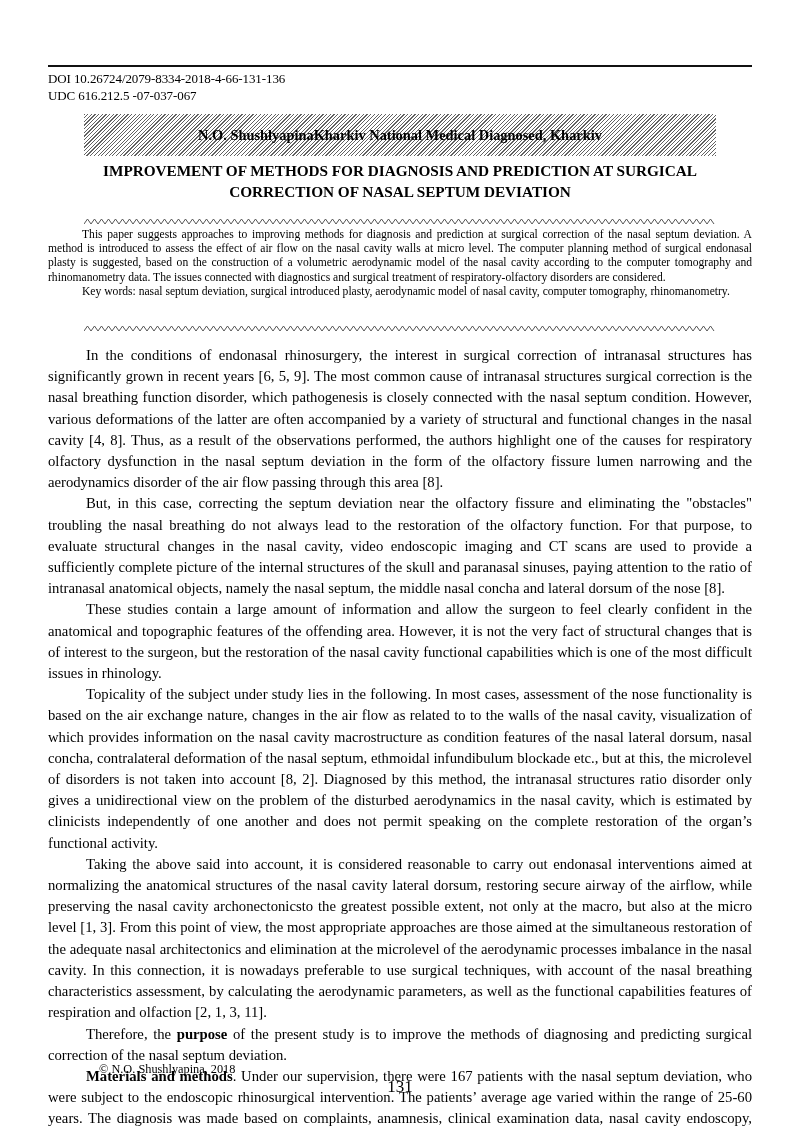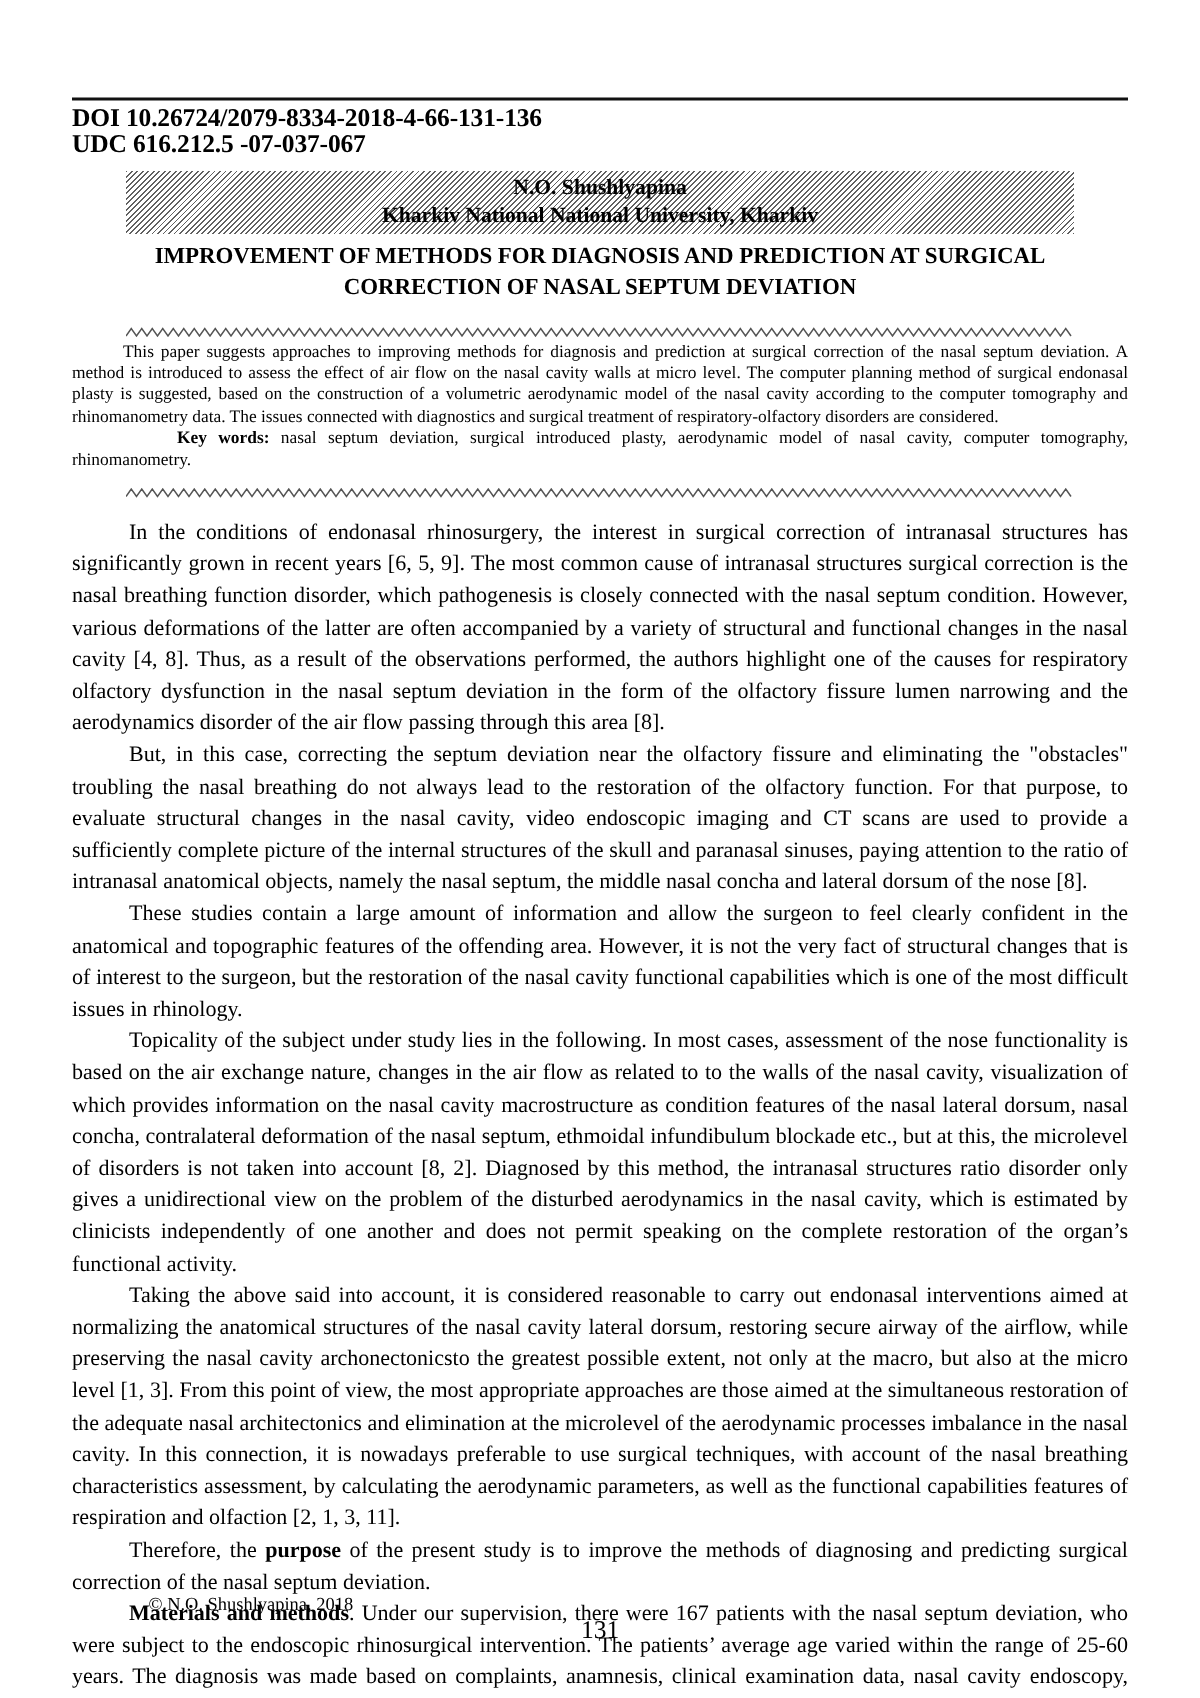--- a/index.html
+++ b/index.html
@@ -45,22 +45,22 @@
     height: 0;
     border-top: 2px solid #111;
   }
 
   
   .ident-block {
     position: absolute;
     left: 48px;
     top: 70px;
     width: 500px;
-    font-weight: bold;
-    font-size: 17px;
+    font-weight: normal;
+    font-size: 13px;
     line-height: 17px;
     letter-spacing: -0.1px;
   }
   .ident-block div { white-space: nowrap; }
 
   
   .author-band {
     position: absolute;
     left: 84px;
     top: 114px;
@@ -69,21 +69,21 @@
     background-color: #ffffff;
     background-image:
       repeating-linear-gradient(
         -45deg,
         rgba(0,0,0,0.62) 0px,
         rgba(0,0,0,0.62) 0.9px,
         rgba(0,0,0,0) 0.9px,
         rgba(0,0,0,0) 2.6px
       );
     display: flex;
-    flex-direction: column;
+    flex-direction: row;
     align-items: center;
     justify-content: center;
   }
   .author-band .line {
     font-weight: bold;
     font-size: 14.4px;
     line-height: 19px;
     text-align: center;
     white-space: nowrap;
     color: #000;
@@ -131,21 +131,21 @@
     left: 48px;
     top: 228px;
     width: 704px;
     font-size: 11.6px;
     line-height: 14.2px;
     text-align: justify;
     text-justify: inter-word;
   }
   .abstract p { margin: 0; text-indent: 34px; }
   .abstract p + p { margin-top: 0.5px; }
-  .abstract b { font-weight: bold; margin-left: 36px; }
+  .abstract b { font-weight: normal; }
 
   
   .body-text {
     position: absolute;
     left: 48px;
     top: 345px;
     width: 704px;
     font-size: 14.7px;
     line-height: 21.2px;
     text-align: justify;
@@ -182,21 +182,21 @@
 
   <div class="head-rule"></div>
 
   <div class="ident-block">
     <div>DOI 10.26724/2079-8334-2018-4-66-131-136</div>
     <div>UDC 616.212.5 -07-037-067</div>
   </div>
 
   <div class="author-band">
     <div class="line">N.O. Shushlyapina</div>
-    <div class="line">Kharkiv National National University, Kharkiv</div>
+    <div class="line">Kharkiv National Medical Diagnosed, Kharkiv</div>
   </div>
 
   <div class="article-title">IMPROVEMENT OF METHODS FOR DIAGNOSIS AND PREDICTION AT SURGICAL CORRECTION OF NASAL SEPTUM DEVIATION</div>
 
 
   <div class="zigzag zigzag-top">
     <svg width="632" height="7" viewBox="0 0 632 7" preserveAspectRatio="none">
       <path d="M0 6 L3.5 1 L7 6 L10.5 1 L14 6 L17.5 1 L21 6 L24.5 1 L28 6 L31.5 1 L35 6 L38.5 1 L42 6 L45.5 1 L49 6 L52.5 1 L56 6 L59.5 1 L63 6 L66.5 1 L70 6 L73.5 1 L77 6 L80.5 1 L84 6 L87.5 1 L91 6 L94.5 1 L98 6 L101.5 1 L105 6 L108.5 1 L112 6 L115.5 1 L119 6 L122.5 1 L126 6 L129.5 1 L133 6 L136.5 1 L140 6 L143.5 1 L147 6 L150.5 1 L154 6 L157.5 1 L161 6 L164.5 1 L168 6 L171.5 1 L175 6 L178.5 1 L182 6 L185.5 1 L189 6 L192.5 1 L196 6 L199.5 1 L203 6 L206.5 1 L210 6 L213.5 1 L217 6 L220.5 1 L224 6 L227.5 1 L231 6 L234.5 1 L238 6 L241.5 1 L245 6 L248.5 1 L252 6 L255.5 1 L259 6 L262.5 1 L266 6 L269.5 1 L273 6 L276.5 1 L280 6 L283.5 1 L287 6 L290.5 1 L294 6 L297.5 1 L301 6 L304.5 1 L308 6 L311.5 1 L315 6 L318.5 1 L322 6 L325.5 1 L329 6 L332.5 1 L336 6 L339.5 1 L343 6 L346.5 1 L350 6 L353.5 1 L357 6 L360.5 1 L364 6 L367.5 1 L371 6 L374.5 1 L378 6 L381.5 1 L385 6 L388.5 1 L392 6 L395.5 1 L399 6 L402.5 1 L406 6 L409.5 1 L413 6 L416.5 1 L420 6 L423.5 1 L427 6 L430.5 1 L434 6 L437.5 1 L441 6 L444.5 1 L448 6 L451.5 1 L455 6 L458.5 1 L462 6 L465.5 1 L469 6 L472.5 1 L476 6 L479.5 1 L483 6 L486.5 1 L490 6 L493.5 1 L497 6 L500.5 1 L504 6 L507.5 1 L511 6 L514.5 1 L518 6 L521.5 1 L525 6 L528.5 1 L532 6 L535.5 1 L539 6 L542.5 1 L546 6 L549.5 1 L553 6 L556.5 1 L560 6 L563.5 1 L567 6 L570.5 1 L574 6 L577.5 1 L581 6 L584.5 1 L588 6 L591.5 1 L595 6 L598.5 1 L602 6 L605.5 1 L609 6 L612.5 1 L616 6 L619.5 1 L623 6 L626.5 1 L630 6" fill="none" stroke="#555" stroke-width="1"></path>
     </svg>
   </div>

